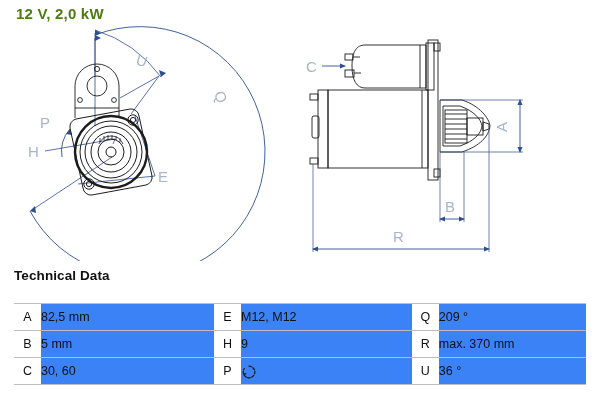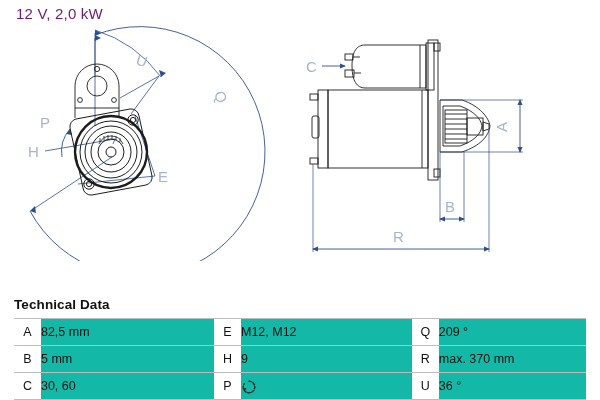--- a/index.html
+++ b/index.html
@@ -20,23 +20,23 @@
     width: 600px;
     height: 400px;
   }
 
   
   .spec-title {
     position: absolute;
     left: 16px;
     top: 5px;
     font-size: 15px;
-    font-weight: 400;
+    font-weight: 700;
     letter-spacing: .2px;
-    color: #701a75;
+    color: #4d7c0f;
     white-space: nowrap;
   }
 
   
   .drawing-area {
     position: absolute;
     left: 0;
     top: 26px;
     width: 600px;
     height: 235px;
@@ -47,23 +47,22 @@
   .tech-section {
     position: absolute;
     left: 0;
     top: 264px;
     width: 600px;
   }
   .tech-heading {
     font-size: 13.5px;
     font-weight: bold;
     color: #111111;
-    padding: 4px 0 6px 14px;
+    padding: 4px 0 20px 14px;
     letter-spacing: .1px;
-    margin-top: 29px;
   }
   table.tech-table {
     border-collapse: collapse;
     width: 572px;
     margin-left: 14px;
     table-layout: fixed;
   }
   table.tech-table tr {
     height: 26px;
   }
@@ -77,21 +76,21 @@
   }
   table.tech-table tr:last-child td {
     border-bottom: 1px solid #bdbdbd;
   }
   td.key-cell {
     background: #ffffff;
     text-align: center;
     width: 24px;
   }
   td.val-cell {
-    background: #14b8a6;
+    background: #3b82f6;
     padding-left: 8px;
     overflow: hidden;
     white-space: nowrap;
   }
   .w-val-1 { width: 154px; }
   .w-key   { width: 24px;  }
   .w-val-2 { width: 152px; }
   .w-val-3 { width: 131px; }
 
   

